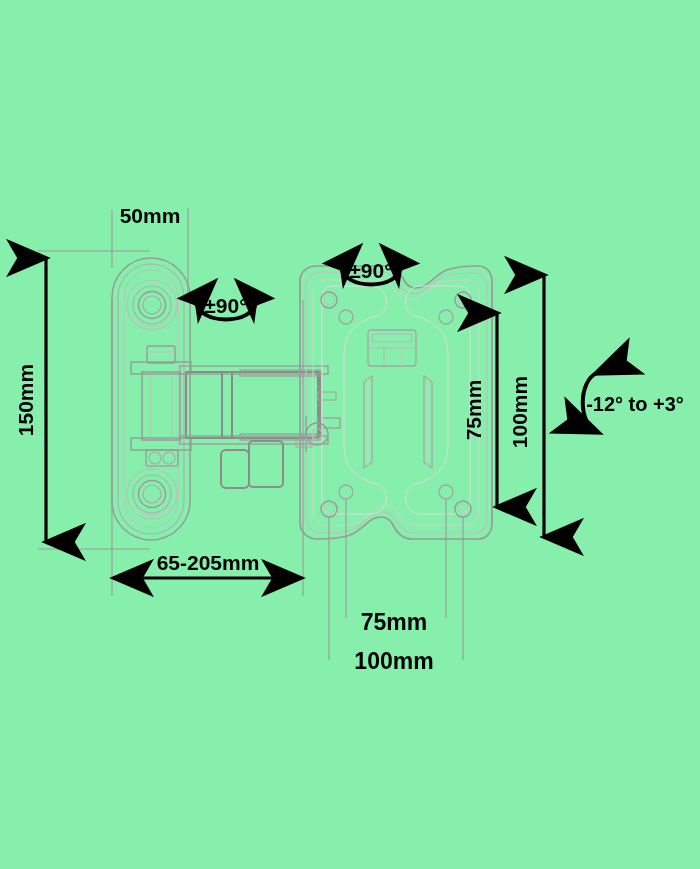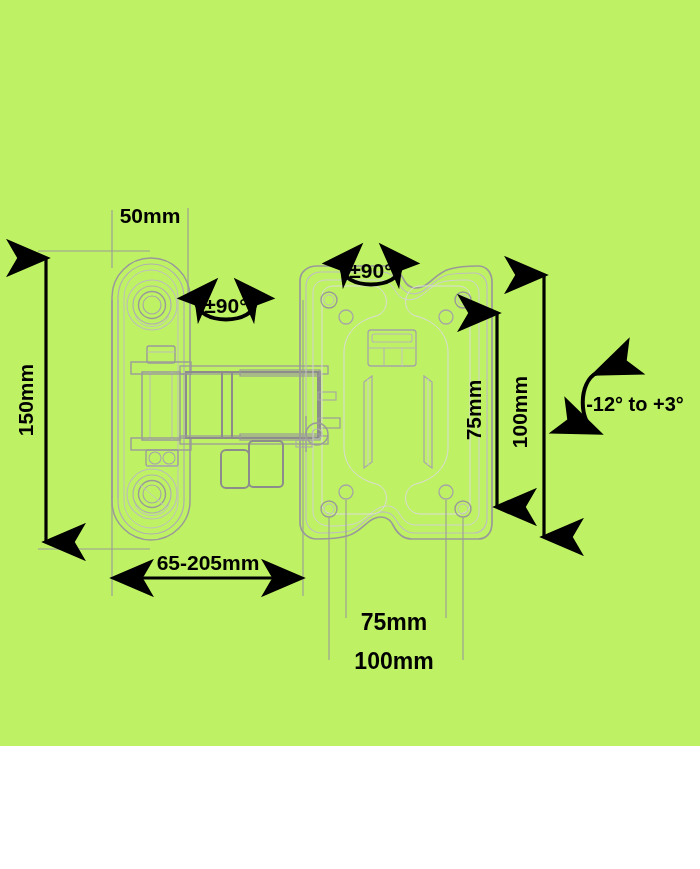--- a/index.html
+++ b/index.html
@@ -7,22 +7,22 @@
     margin: 0;
     padding: 0;
     background: #ffffff;
   }
   body {
     font-family: "Liberation Sans", sans-serif;
   }
   #drawing-root {
     position: relative;
     width: 700px;
-    height: 746px;
-    background: #bef264;
+    height: 869px;
+    background: #86efac;
     overflow: hidden;
   }
   #drawing-svg {
     display: block;
     width: 700px;
     height: 869px;
   }
   .dim-label {
     font-family: "Liberation Sans", sans-serif;
     font-weight: bold;

